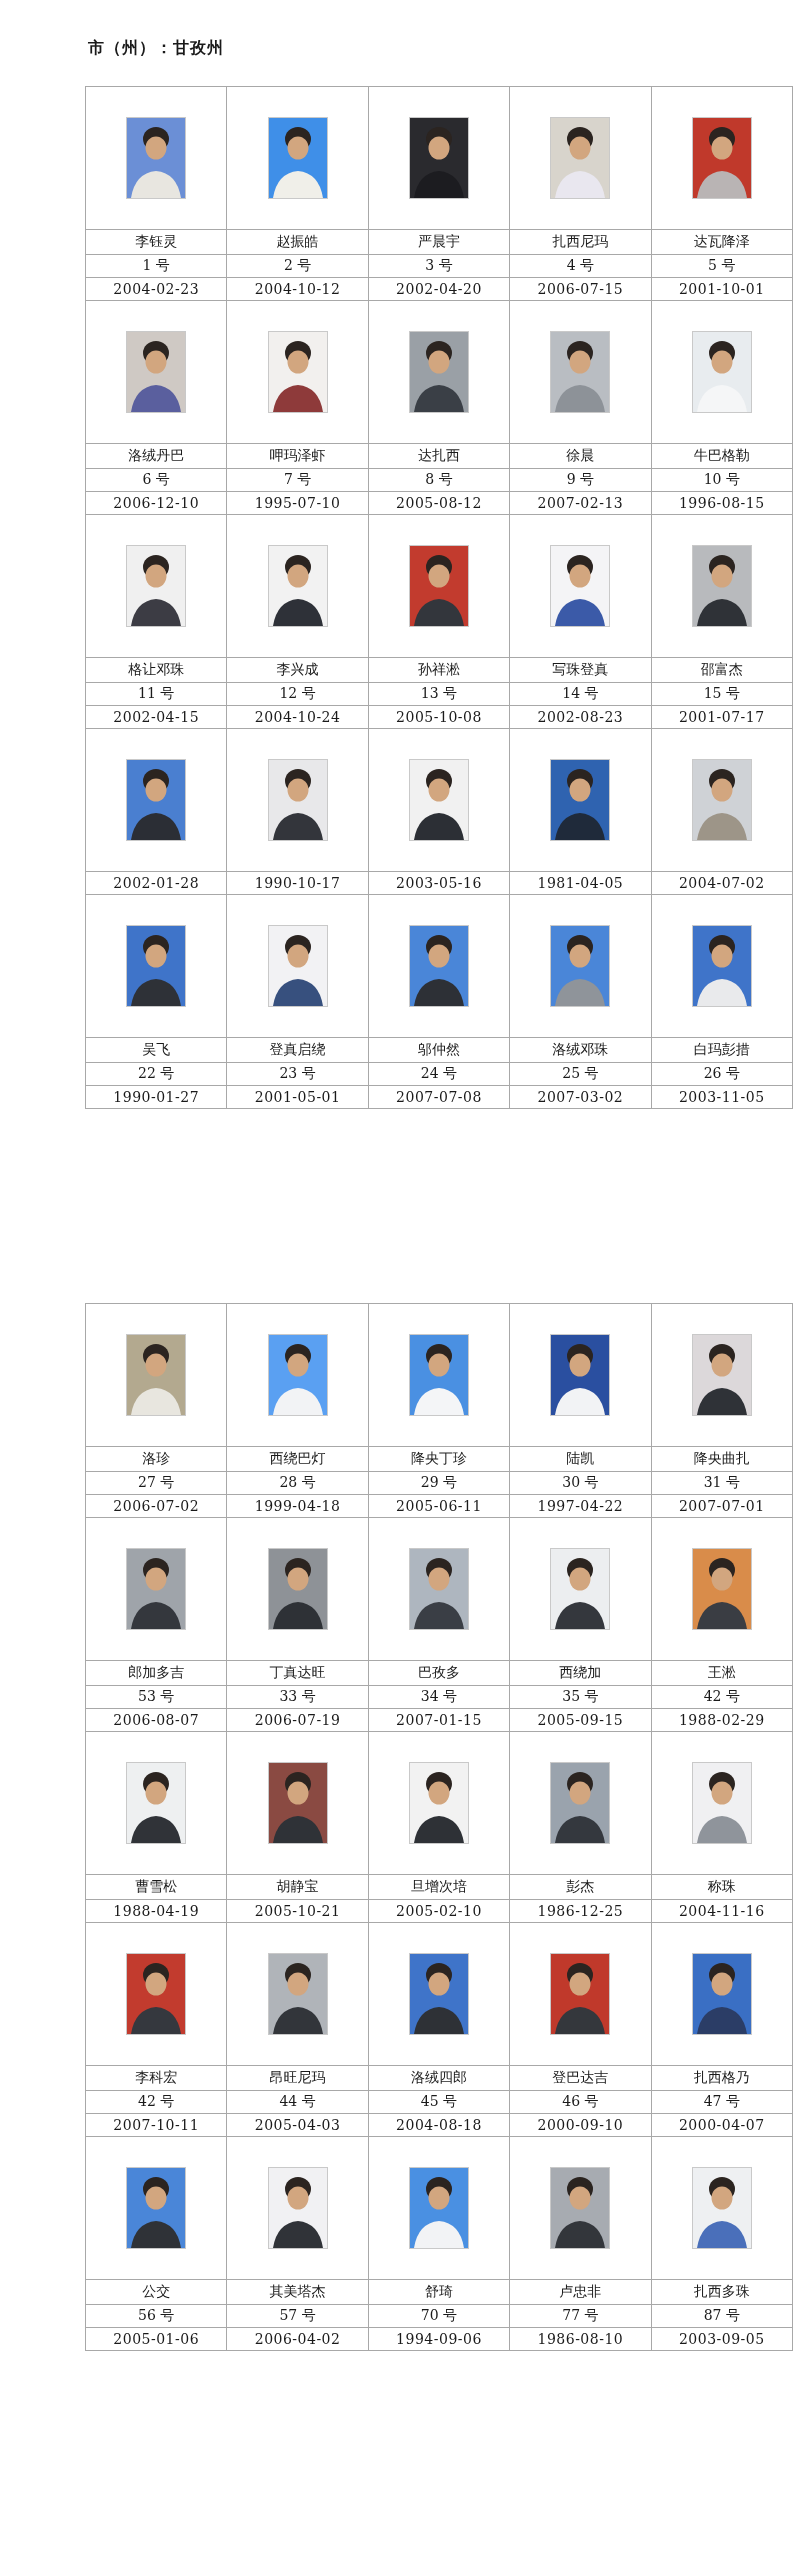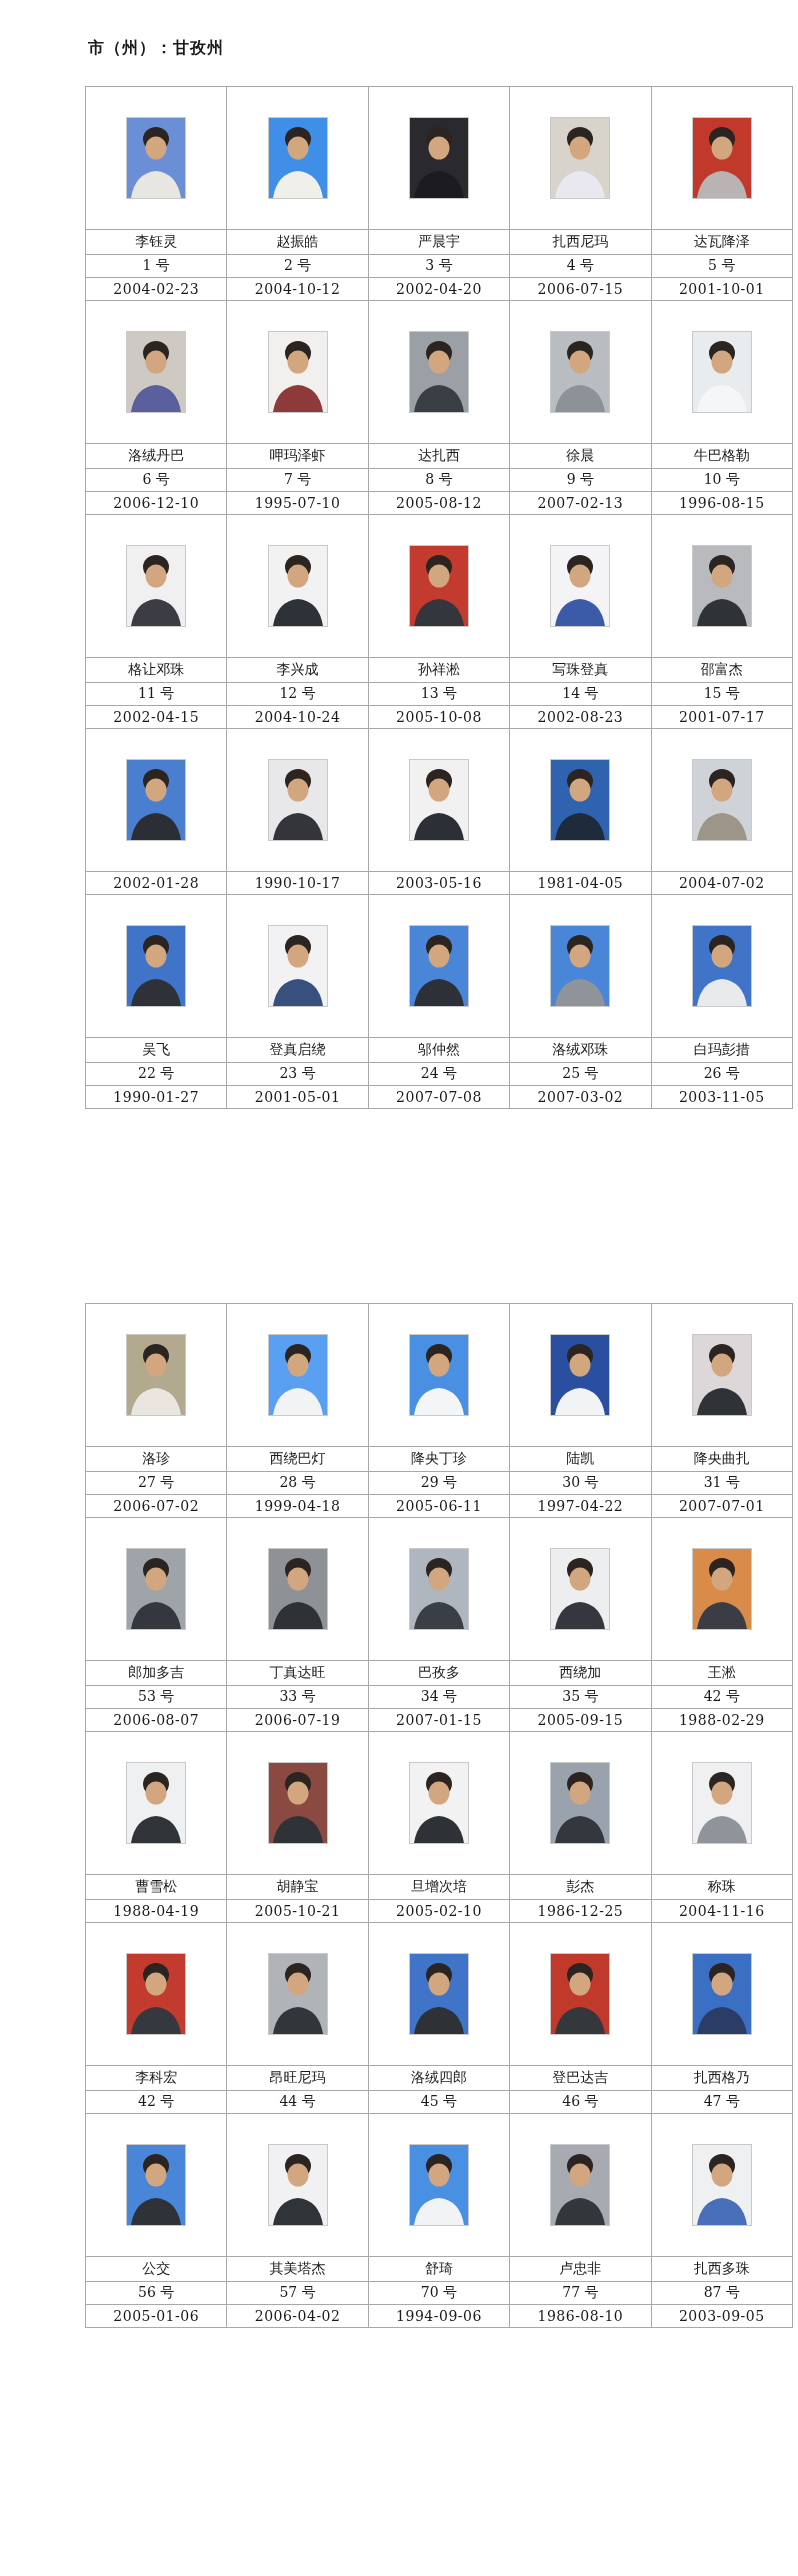--- a/index.html
+++ b/index.html
@@ -620,20 +620,27 @@
         <td>登巴达吉</td>
         <td>扎西格乃</td>
       </tr>
       <tr class="r-num">
         <td>42 号</td>
         <td>44 号</td>
         <td>45 号</td>
         <td>46 号</td>
         <td>47 号</td>
       </tr>
+      <tr class="r-date">
+        <td>2007-10-11</td>
+        <td>2005-04-03</td>
+        <td>2004-08-18</td>
+        <td>2000-09-10</td>
+        <td>2000-04-07</td>
+      </tr>
       <tr class="r-photo">
         <td>
           <div class="photo" style="background:#4a86d8">
             <svg viewBox="0 0 58 80">
               <ellipse cx="29" cy="21" rx="13" ry="12" fill="#2b2420"></ellipse>
               <ellipse cx="29" cy="30" rx="10.5" ry="11.5" fill="#d2a67f"></ellipse>
               <path d="M4,80 Q8,55 29,53 Q50,55 54,80 Z" fill="#2f3237"></path>
             </svg>
           </div>
         </td>

